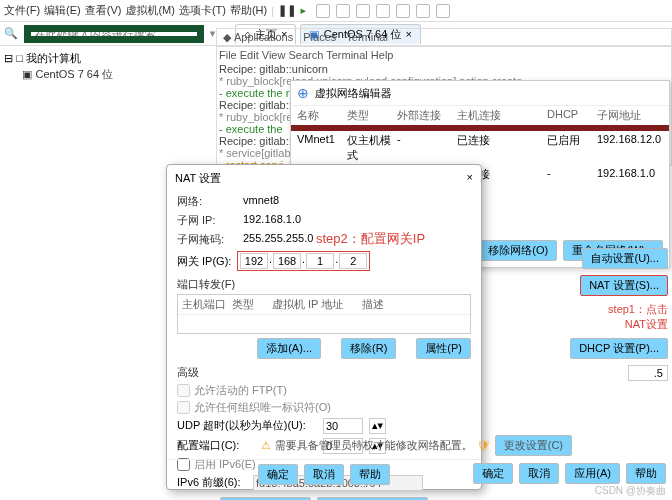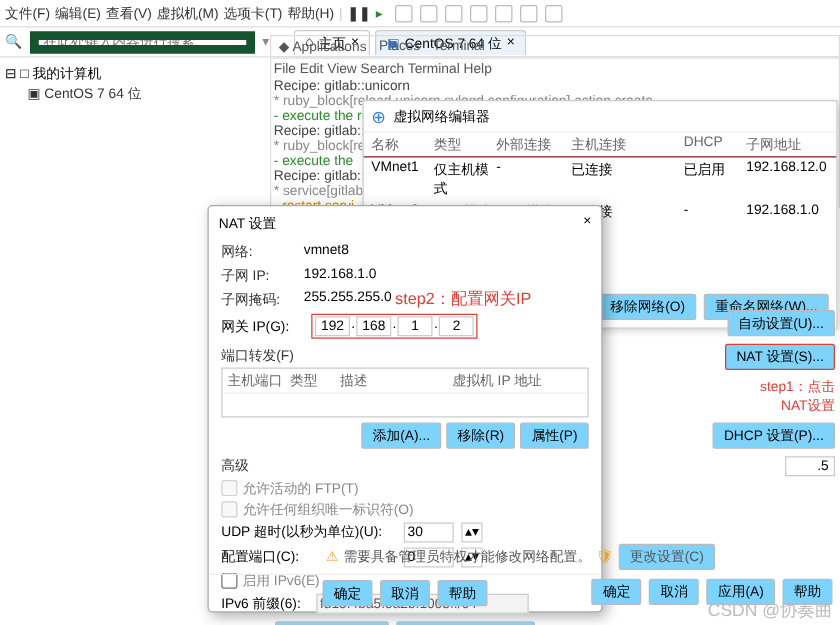--- a/index.html
+++ b/index.html
@@ -19,46 +19,46 @@
 .tree .child { margin-left: 18px; color: #333; }
 .terminal { position: absolute; left: 216px; top: 46px; right: 0; height: 120px; background: #fff; border: 1px solid #ddd; font-family: monospace; font-size: 9px; color: #444; padding: 2px; overflow: hidden; }
 .terminal .tmenu { color: #555; margin-bottom: 2px; }
 .terminal .green { color: #2a8a2a; }
 .terminal .orange { color: #c58a00; }
 .terminal .grey { color: #888; }
 .breadcrumb { position: absolute; right: 10px; top: 50px; font-size: 10px; color: #666; }
 .vnet-editor { position: absolute; left: 290px; top: 80px; width: 380px; background: #fff; border: 1px solid #ccc; box-shadow: 2px 2px 6px rgba(0,0,0,.2); }
 .vnet-title { display: flex; align-items: center; padding: 4px 6px; gap: 6px; border-bottom: 1px solid #eee; }
 .vnet-title .blue { color: #3a7dd6; font-size: 14px; }
-.vnet-table-h { display: grid; grid-template-columns: 50px 50px 60px 90px 50px 70px auto; font-size: 10px; color: #666; padding: 2px 6px; border-bottom: 1px solid #7f1d1d; }
+.vnet-table-h { display: grid; grid-template-columns: 50px 50px 60px 90px 50px 70px auto; font-size: 10px; color: #666; padding: 2px 6px; border-bottom: 6px solid #7f1d1d; }
 .vnet-row { display: grid; grid-template-columns: 50px 50px 60px 90px 50px 70px auto; font-size: 10px; padding: 2px 6px; }
 .vnet-btns { display: flex; justify-content: flex-end; gap: 6px; padding: 6px; }
 .btn { border: 1px solid #bbb; background: #7dd3fc; padding: 2px 8px; border-radius: 2px; cursor: pointer; }
 .btn.red-outline { border: 1.5px solid #d9413a; }
 .nat-dialog { position: absolute; left: 166px; top: 164px; width: 316px; height: 326px; background: #fff; border: 1px solid #aaa; box-shadow: 3px 3px 10px rgba(0,0,0,.3); border-radius: 4px; }
 .nat-title { display: flex; justify-content: space-between; padding: 6px 8px; font-size: 12px; gap: 46px; }
 .nat-title .x { cursor: pointer; }
 .field-row { display: flex; padding: 2px 10px; gap: 6px; }
 .field-row .lbl { width: 60px; color: #333; }
-.ip-row { display: flex; align-items: center; padding: 2px 10px; gap: 12px; }
+.ip-row { display: flex; align-items: center; padding: 2px 10px; gap: 0; }
 .ip-row .lbl { width: 60px; }
 .ip-box { display: flex; border: 1.5px solid #d9413a; padding: 1px; }
 .ip-box input { width: 28px; border: 1px solid #ccc; text-align: center; height: 16px; margin: 0 1px; }
 .section-lbl { padding: 4px 10px 0; color: #333; }
 .port-table { margin: 2px 10px; border: 1px solid #ccc; height: 40px; }
 .port-table .pth { display: grid; grid-template-columns: 50px 40px 90px auto; font-size: 10px; color: #666; padding: 2px 4px; border-bottom: 1px solid #eee; }
-.btn-row { display: flex; justify-content: flex-end; gap: 4px; padding: 2px 10px; }
+.btn-row { display: flex; justify-content: flex-end; gap: 20px; padding: 2px 10px; }
 .adv { padding: 2px 10px; }
 .chk { display: flex; align-items: center; gap: 4px; color: #888; padding: 1px 0; }
 .chk input { margin: 0; }
 .bottom-btns { display: flex; justify-content: center; gap: 6px; padding: 4px; border-top: 1px solid #eee; position: absolute; bottom: 0; left: 0; right: 0; }
 .anno { position: absolute; color: #d9413a; font-size: 13px; }
 .side-panel { position: absolute; right: 4px; top: 248px; display: flex; flex-direction: column; gap: 6px; align-items: flex-end; }
 .footer-btns { position: absolute; right: 6px; bottom: 16px; display: flex; gap: 6px; }
-.credit { position: absolute; right: 6px; bottom: 2px; color: #bbb; font-size: 14px; }
+.credit { position: absolute; right: 6px; bottom: 2px; color: #bbb; font-size: 10px; }
 .info-line { position: absolute; right: 100px; bottom: 44px; font-size: 10px; color: #555; display:flex; align-items:center; gap:4px;}
 .shield { color:#f0a020; }
 </style>
 </head>
 <body>
 
 <div class="menubar">
   <span>文件(F)</span>
   <span>编辑(E)</span>
   <span>查看(V)</span>
@@ -195,22 +195,22 @@
       <input value="168" style="">.
       <input value="1" style="">.
       <input value="2" style="">
     </div>
   </div>
   <div class="section-lbl">端口转发(F)</div>
   <div class="port-table">
     <div class="pth">
         <span>主机端口</span>
         <span>类型</span>
+        <span>虚拟机 IP 地址</span>
         <span>描述</span>
-        <span>虚拟机 IP 地址</span>
       </div>
   </div>
   <div class="btn-row">
     <div class="btn">添加(A)...</div>
     <div class="btn">移除(R)</div>
     <div class="btn">属性(P)</div>
   </div>
   <div class="section-lbl">高级</div>
   <div class="adv">
     <label class="chk">

